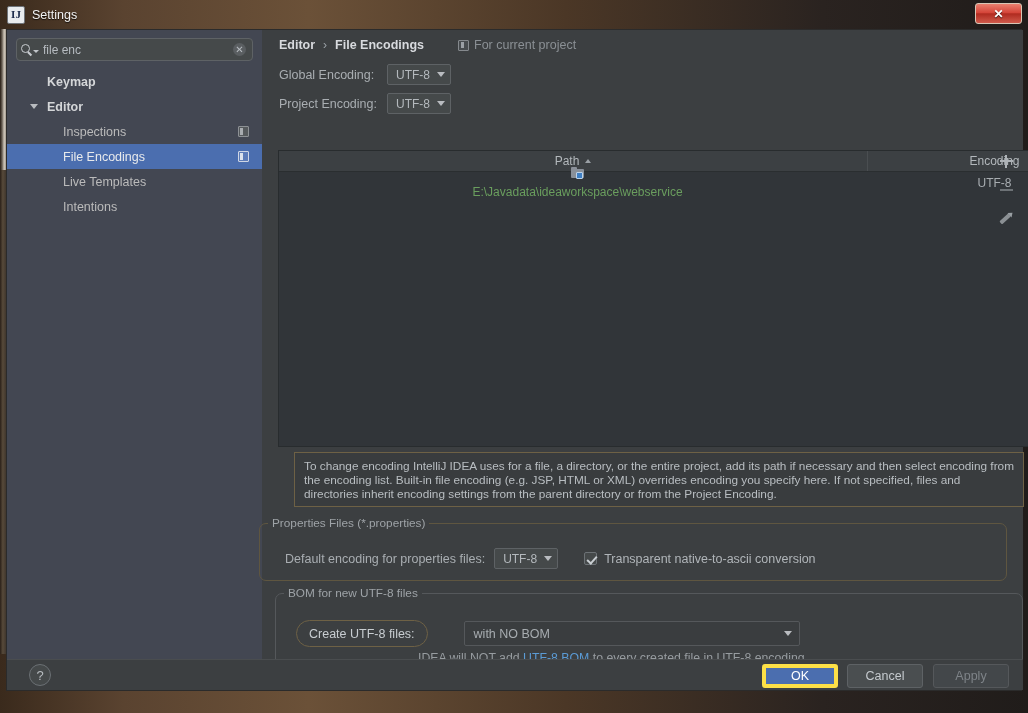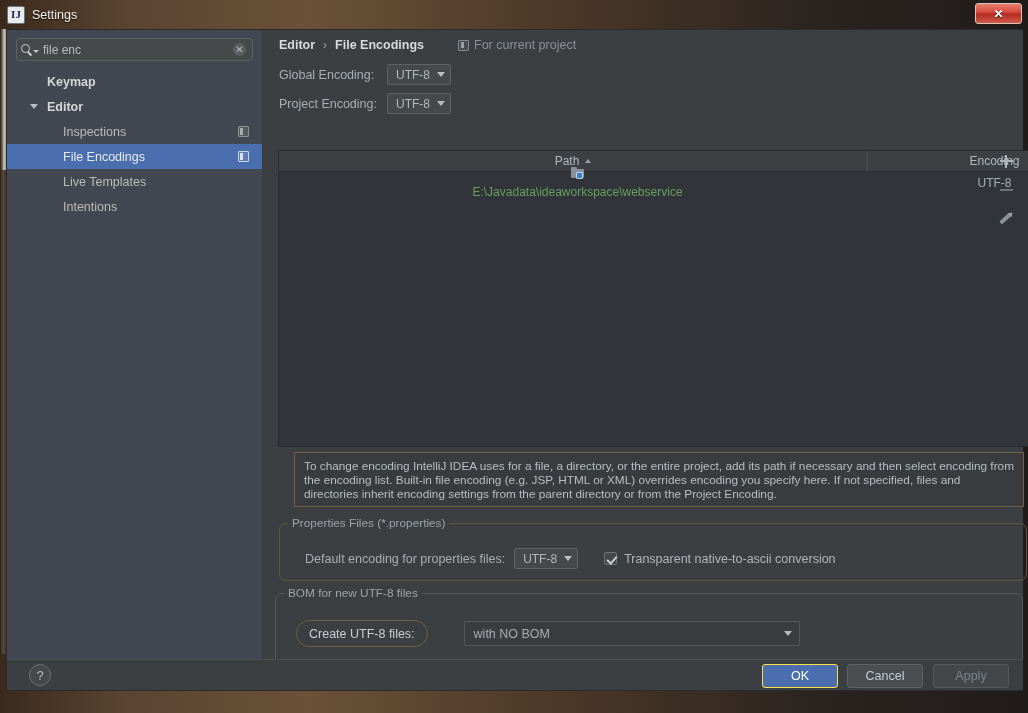--- a/index.html
+++ b/index.html
@@ -260,21 +260,21 @@
   
   .group {
     position: absolute; border: 1px solid #5f5640; border-radius: 7px;
   }
   .group.plain { border-color: #55585b; }
   .group-title {
     position: absolute; top: -8px; left: 8px;
     background: #3c3f41; padding: 0 4px;
     font-size: 11.8px; color: #9ea3a7;
   }
-  #props-group { left: 272px; top: 493px; width: 748px; height: 58px; }
+  #props-group { left: 252px; top: 493px; width: 748px; height: 58px; }
   #bom-group { left: 268px; top: 563px; width: 748px; height: 85px; border-color: #55585b; }
 
   .props-row {
     position: absolute; left: 25px; top: 24px;
     display: flex; align-items: center; gap: 9px;
   }
   .props-label { font-size: 12.5px; color: #a9aeb2; }
   .check-wrap { display: flex; align-items: center; gap: 7px; margin-left: 17px; cursor: pointer; }
   .checkbox {
     width: 13px; height: 13px; background: #45494a;
@@ -324,21 +324,21 @@
     font-size: 13px; color: #b7bcc0; cursor: pointer;
   }
   .btn {
     position: absolute; top: 4px; height: 24px;
     border-radius: 3px; font-size: 12.5px;
     display: flex; align-items: center; justify-content: center;
     cursor: pointer;
   }
   .btn-ok {
     right: 185px; width: 76px;
-    background: #4b6eaf; border: 1px solid #fde047; color: #ffffff;
+    background: #4b6eaf; border: 4px solid #fde047; color: #ffffff;
   }
   .btn-cancel {
     right: 100px; width: 76px;
     background: #4a4e50; border: 1px solid #5e6265; color: #c5cace;
   }
   .btn-apply {
     right: 14px; width: 76px;
     background: #43474a; border: 1px solid #55585b; color: #7e8388;
   }
 </style>
@@ -468,20 +468,23 @@
 
     <div class="group plain" id="bom-group">
       <span class="group-title">BOM for new UTF-8 files</span>
       <div class="bom-row">
         <span class="pill-btn">Create UTF-8 files:</span>
         <span class="wide-combo">
           <span>with NO BOM</span>
           <span class="caret"></span>
         </span>
       </div>
+      <div class="bom-note">
+        <span>IDEA will NOT add </span><span class="link">UTF-8 BOM</span><span> to every created file in UTF-8 encoding</span>
+      </div>
     </div>
 
     <div class="footer">
       <div class="help-btn">?</div>
       <div class="btn btn-ok">OK</div>
       <div class="btn btn-cancel">Cancel</div>
       <div class="btn btn-apply">Apply</div>
     </div>
 
   </div>

